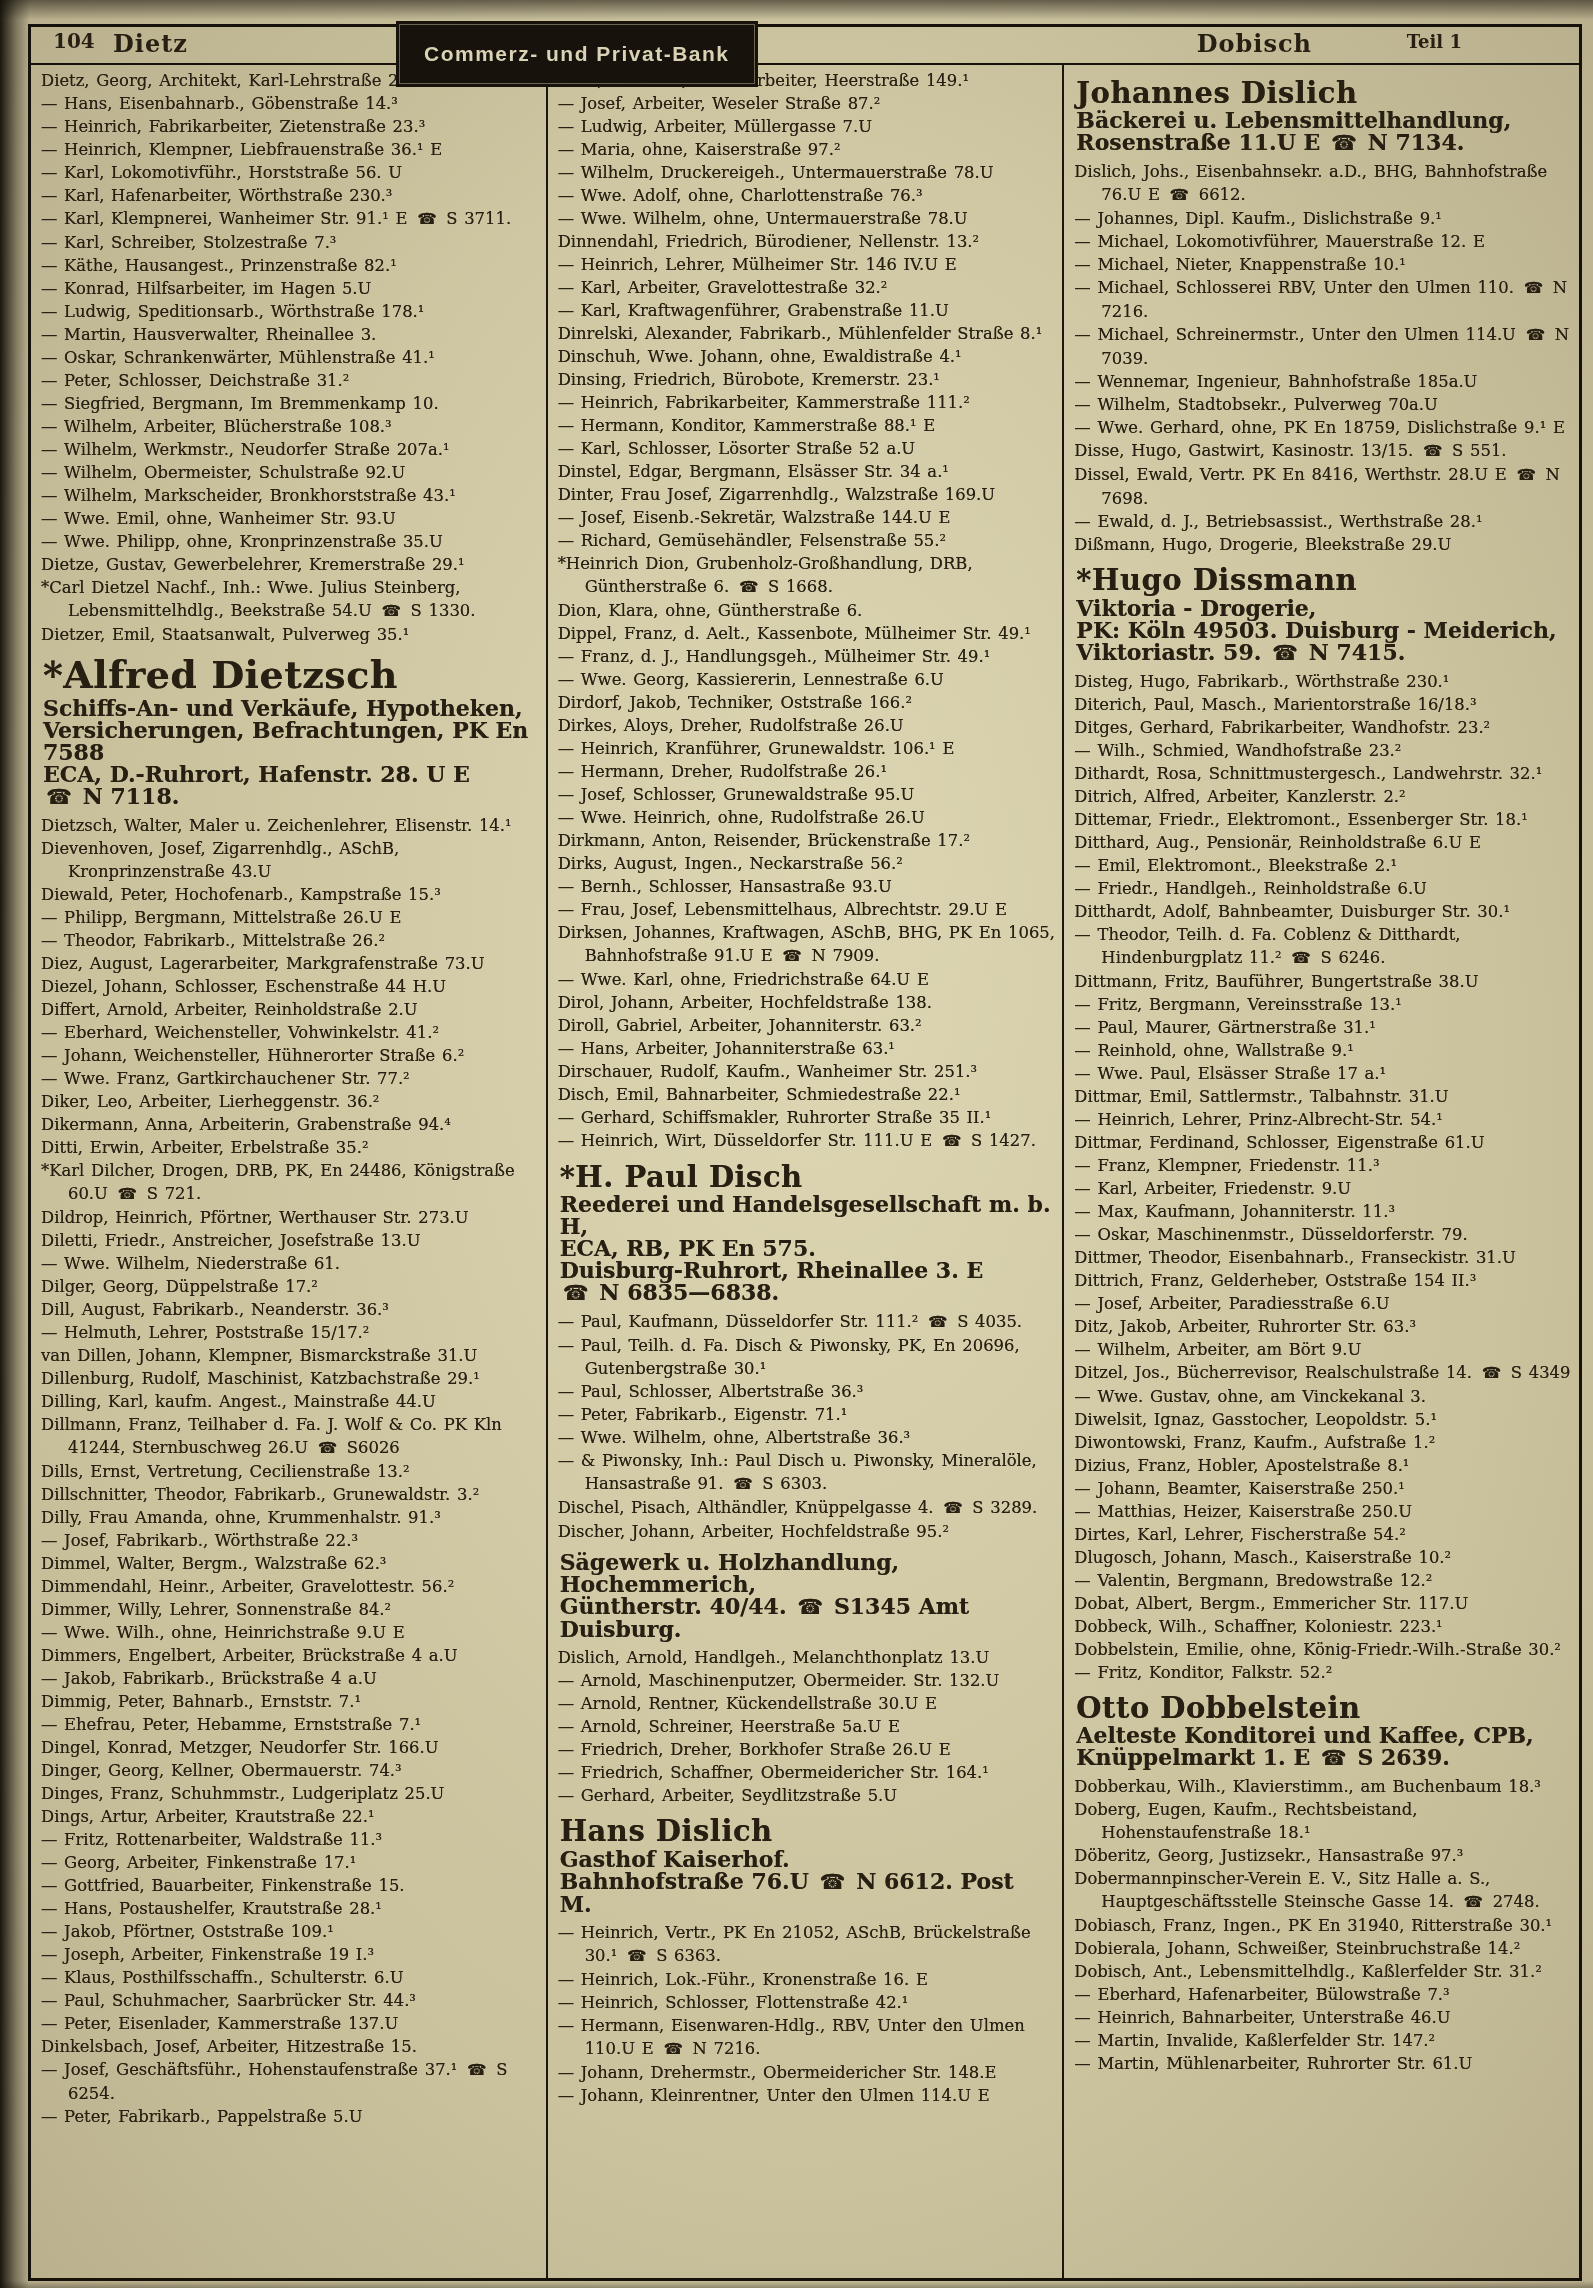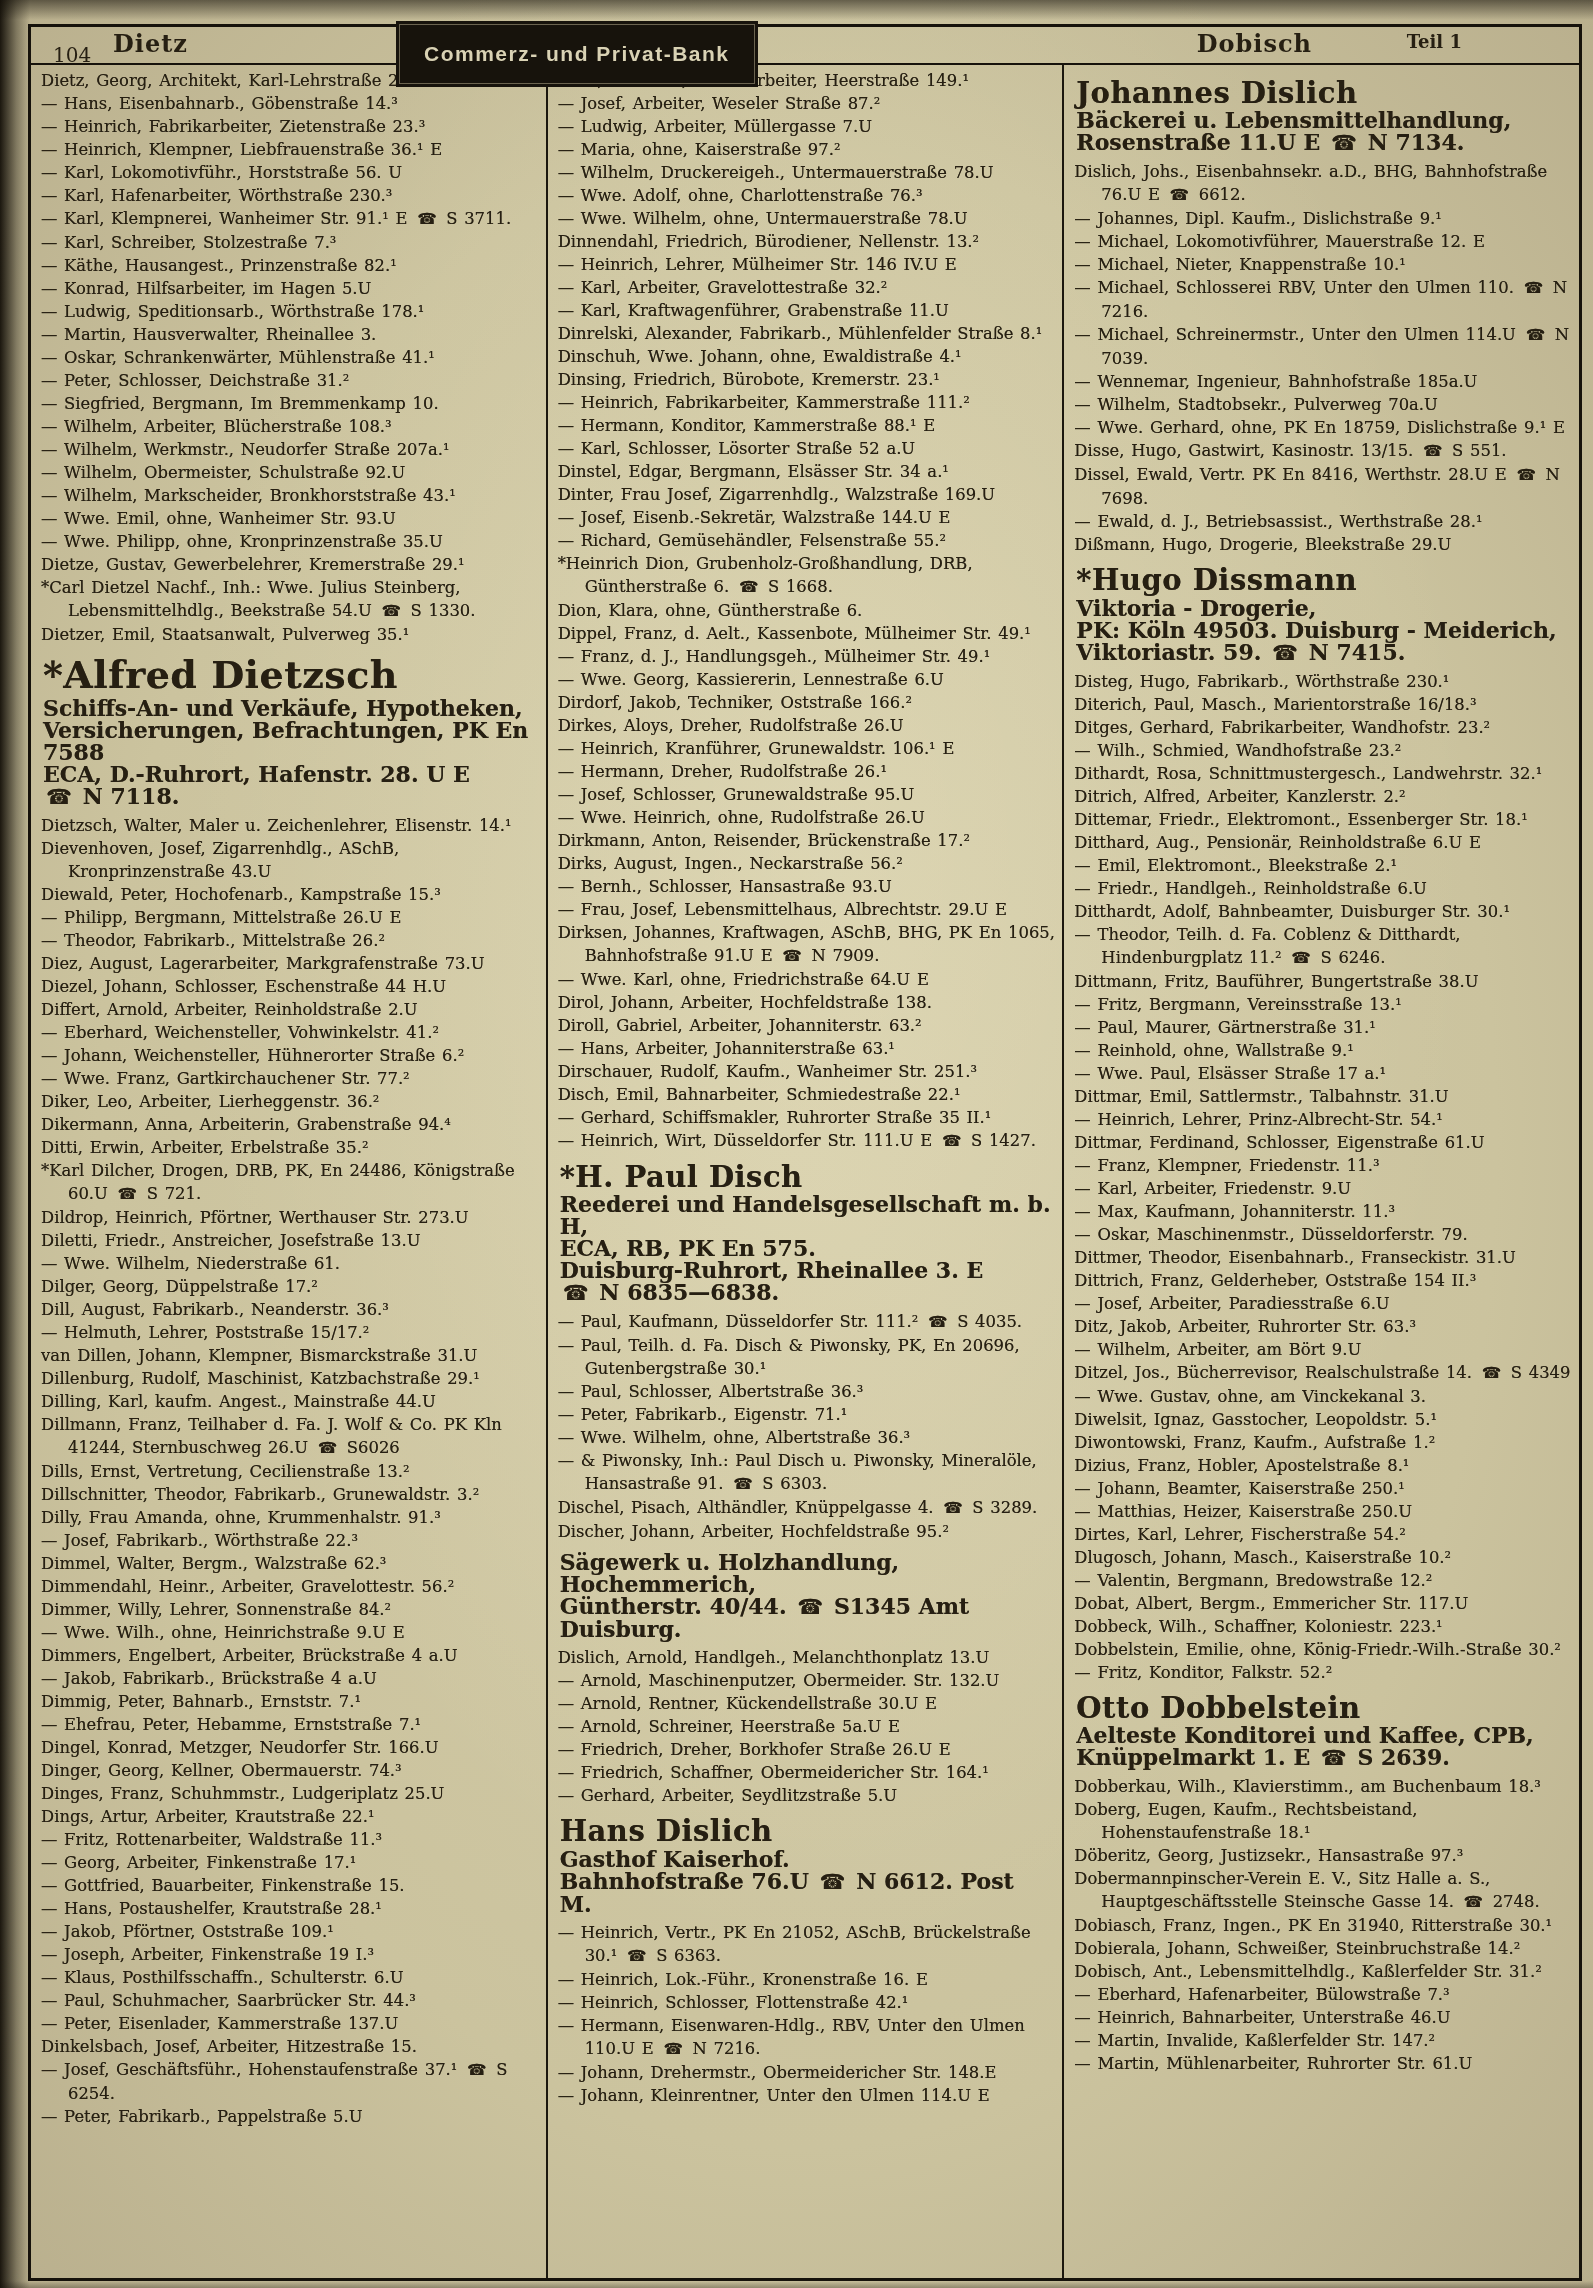--- a/index.html
+++ b/index.html
@@ -23,21 +23,21 @@
 
   .frame{
     position:absolute;left:28px;top:24px;right:12px;bottom:8px;
     border:3px solid #16120b;
     display:flex;flex-direction:column;
   }
   .header{
     position:relative;height:36px;flex:0 0 auto;
     border-bottom:2px solid #16120b;
   }
-  .pagenum{position:absolute;left:22px;top:16px;font-size:20px;font-weight:normal;}
+  .pagenum{position:absolute;left:22px;top:2px;font-size:20px;font-weight:bold;}
   .guide-left{position:absolute;left:82px;top:2px;font-size:24px;font-weight:bold;letter-spacing:1px;}
   .banner{
     position:absolute;left:368px;top:-3px;height:34px;z-index:6;
     background:var(--banner-bg,#17130c);
     color:var(--banner-text,#d9d2b4);
     display:flex;align-items:center;
     padding:12px 24px;
     border:1px solid #6b6450;
     box-shadow:0 0 0 3px var(--banner-bg,#17130c);
     font-family:"Liberation Sans","DejaVu Sans",sans-serif;

